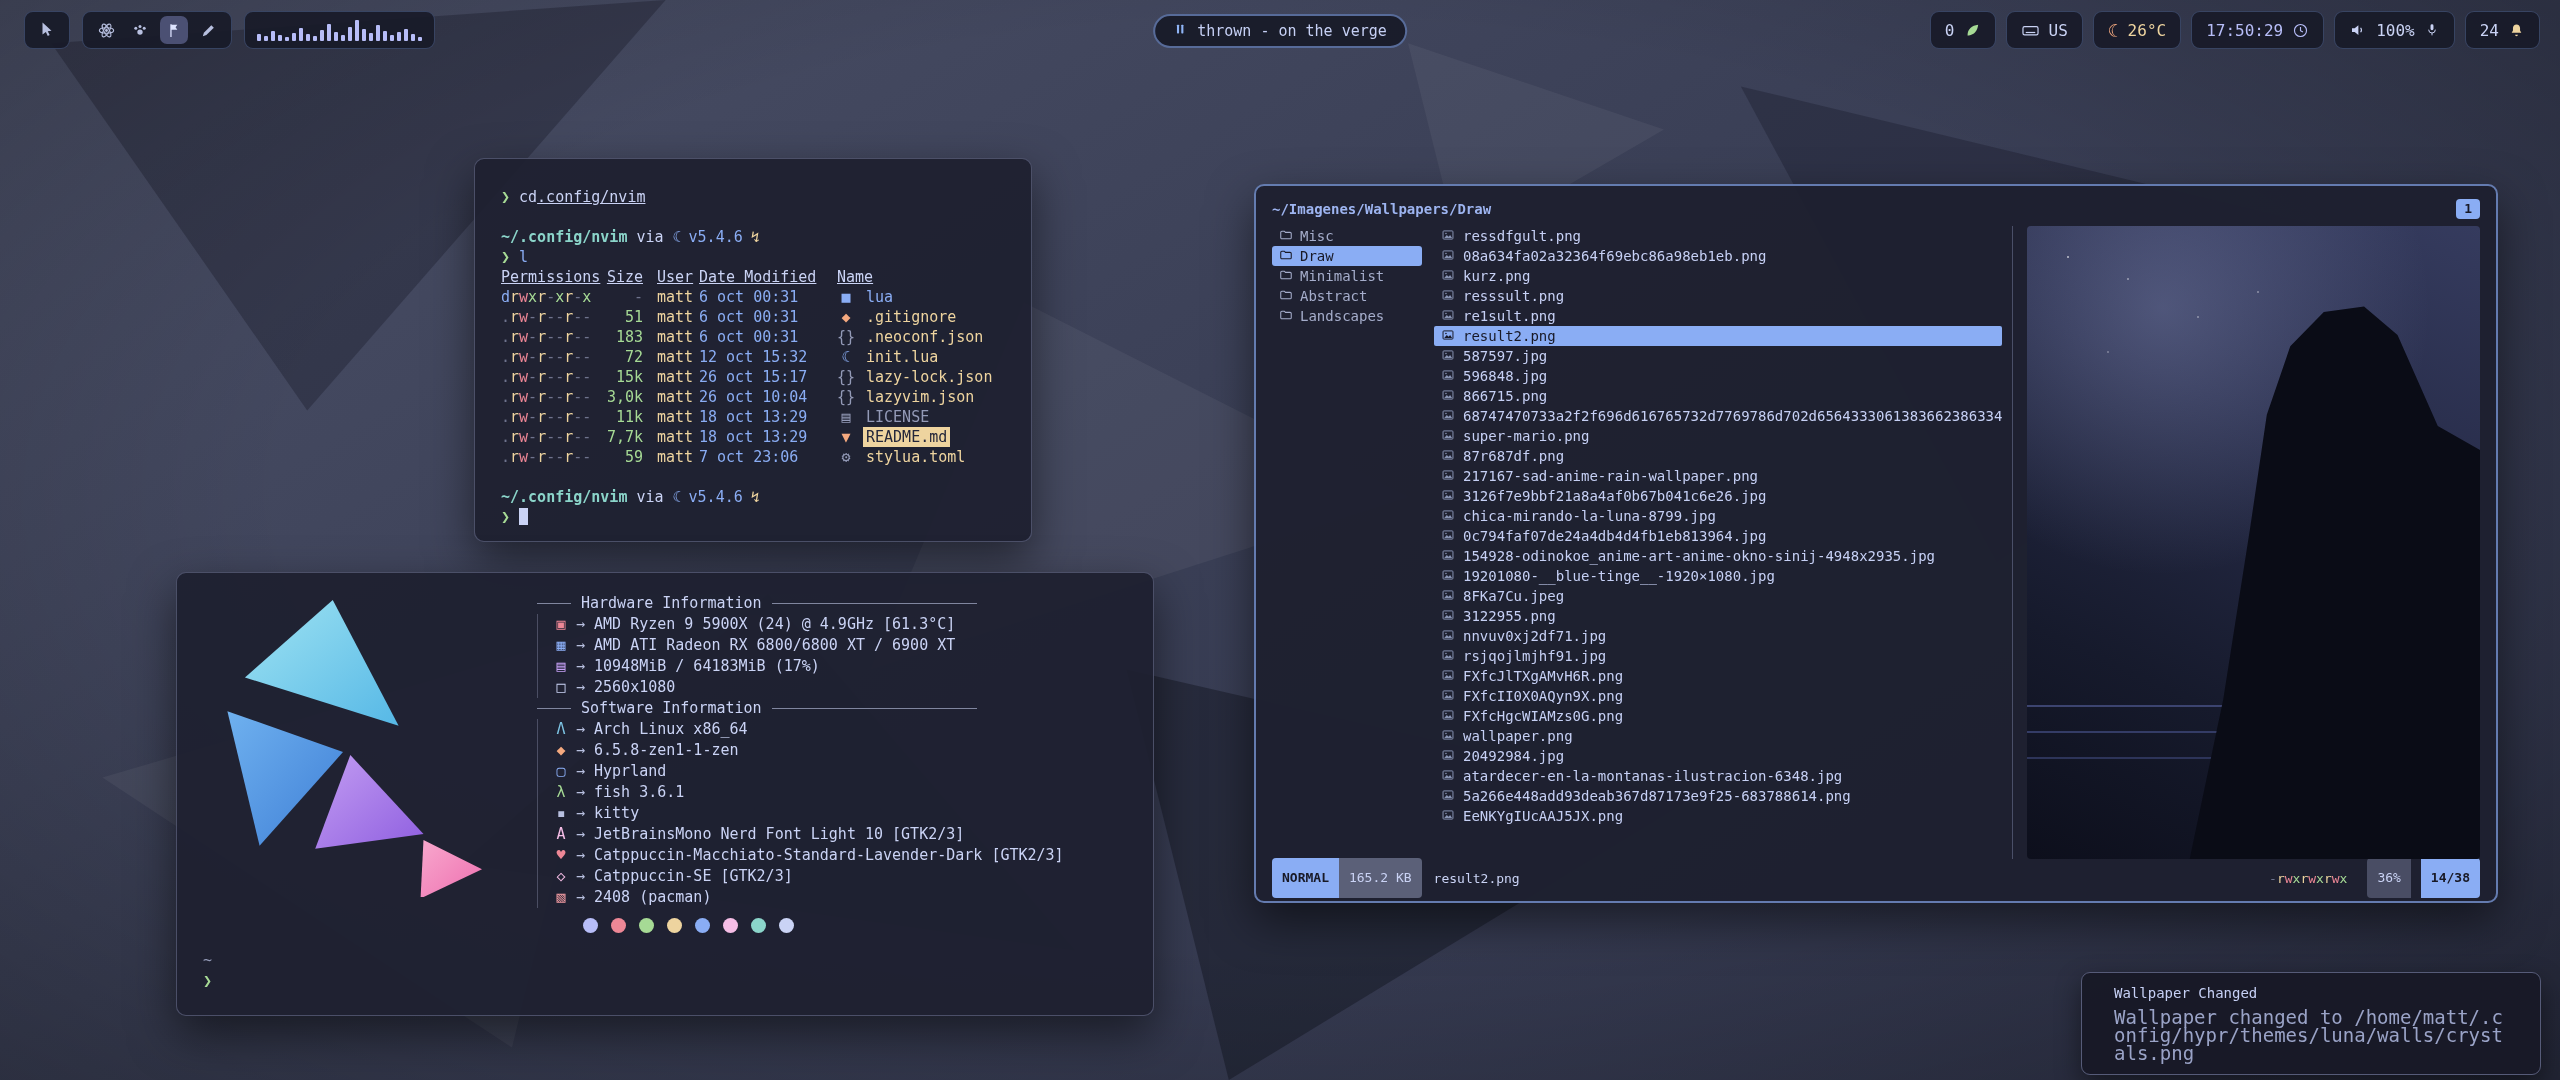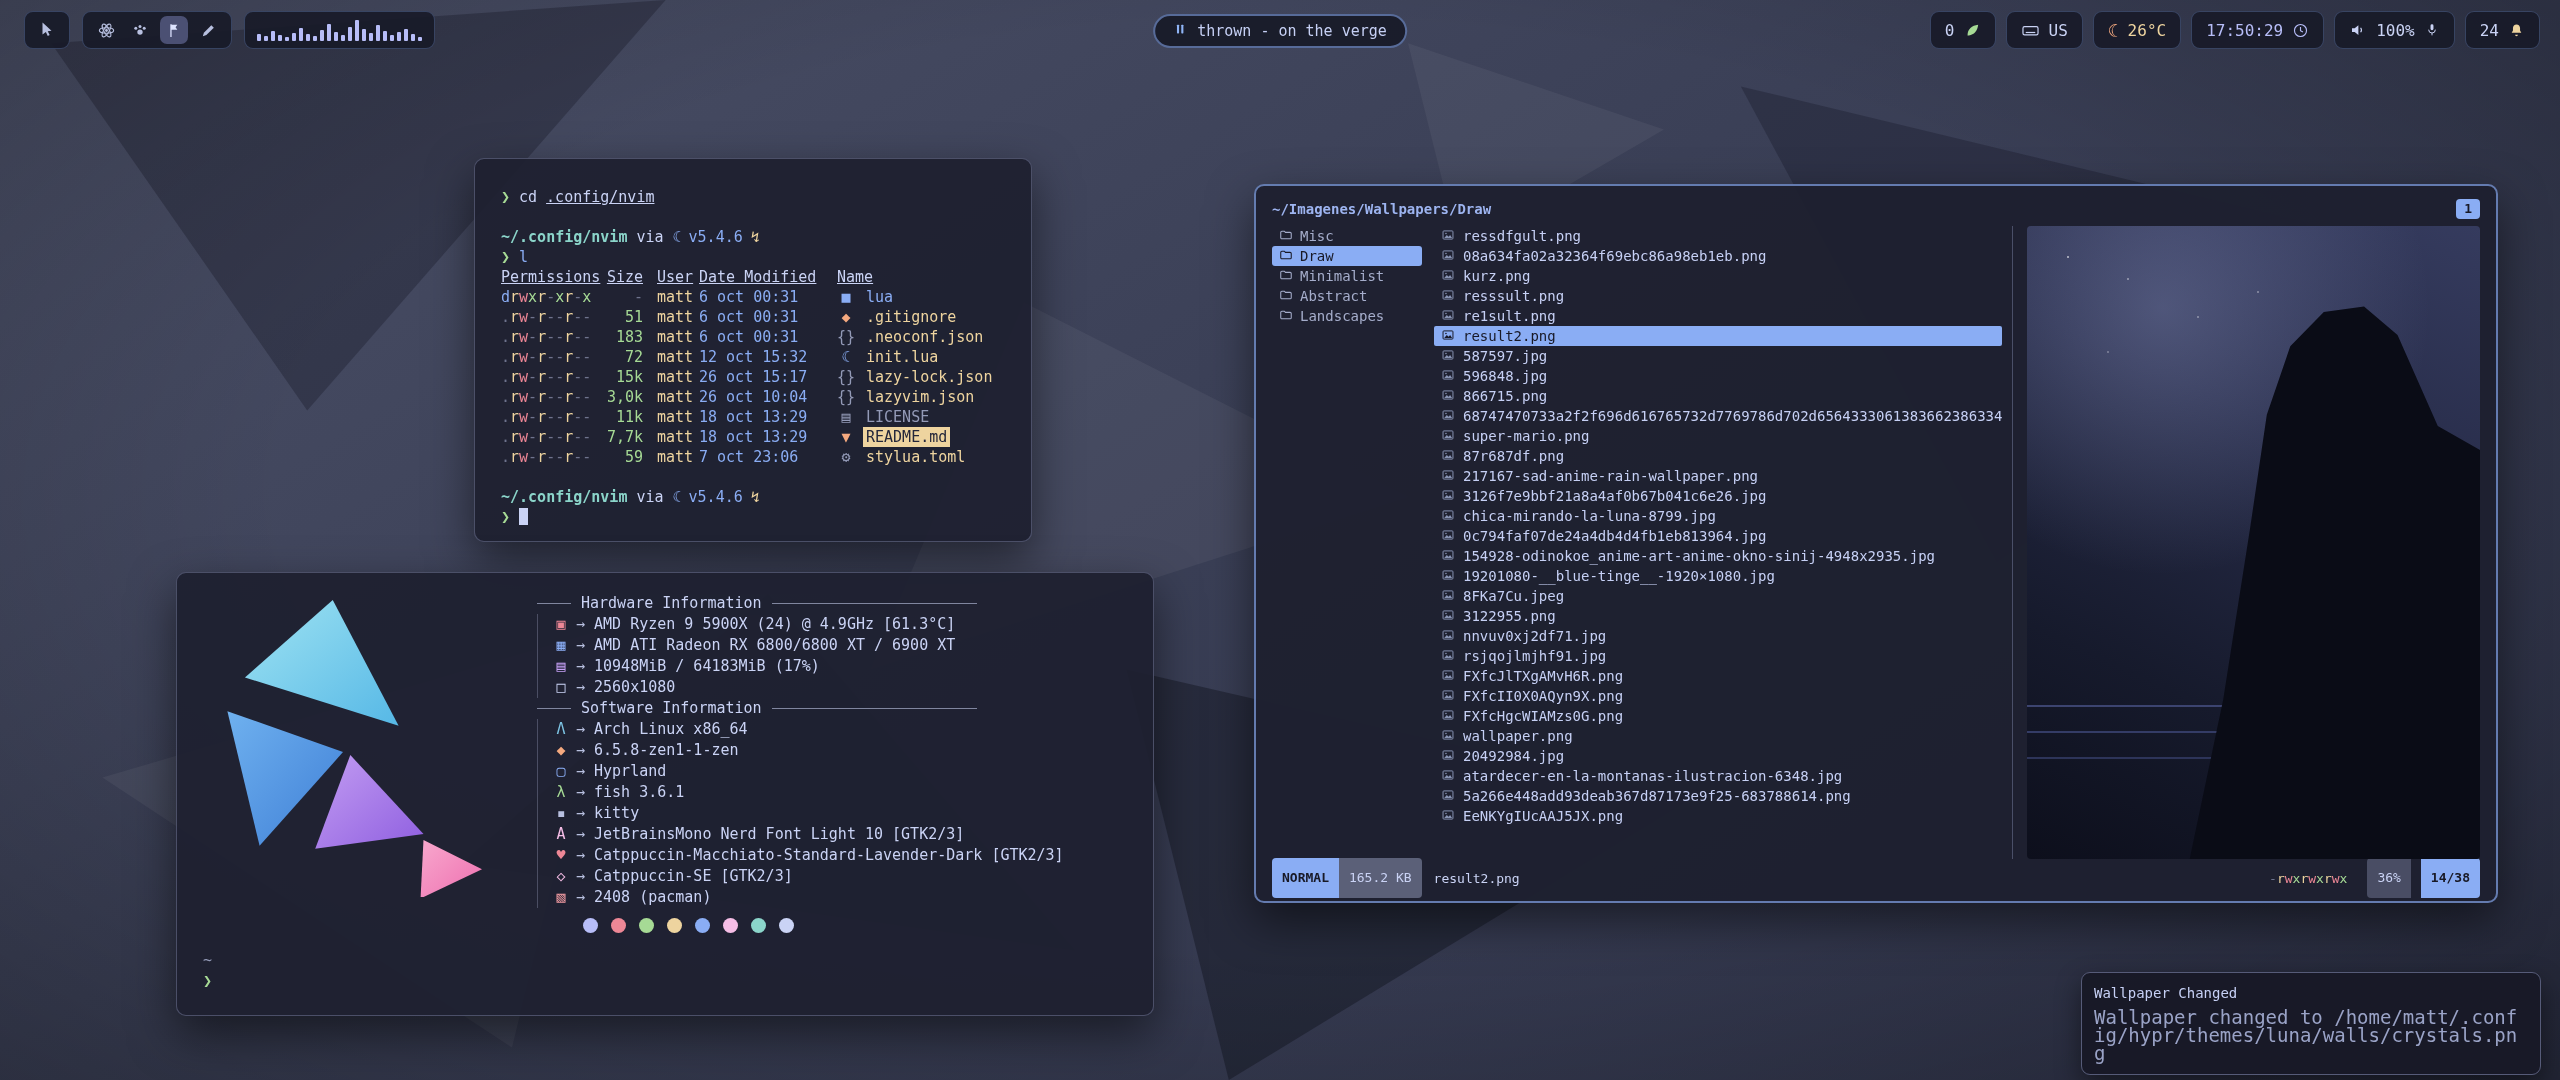--- a/index.html
+++ b/index.html
@@ -33,21 +33,21 @@
 
 
 .window{position:absolute;border-radius:10px;box-shadow:0 18px 46px rgba(0,0,0,.5)}
 
 
 #term-nvim{left:474px;top:158px;width:558px;height:384px;background:rgba(30,32,48,.94);
 border:1px solid rgba(120,126,160,.5);padding:28px 26px;font-size:15px;line-height:20px}
 .t-line{height:20px;white-space:pre;display:flex}
 .p-arrow{color:#a6da95;margin-right:9px}
 .cmd{color:#8aadf4}
-.arg-u{color:#cad3f5;text-decoration:underline;margin-left:9px}
+.arg-u{color:#cad3f5;text-decoration:underline;}
 .sp-path{color:#8bd5ca;font-weight:bold}
 .sp-via{color:#cad3f5;margin:0 9px}
 .sp-moon{color:#8aadf4;margin-right:7px}
 .sp-ver{color:#8aadf4}
 .sp-bolt{color:#eed49f;margin-left:8px}
 .cursor{display:inline-block;width:9px;height:17px;background:#cad3f5;margin-top:1px}
 .nv-head,.nv-row{display:flex;height:20px;align-items:baseline}
 .h-cell{text-decoration:underline;color:#cad3f5}
 .c-perm,.h-perm{width:96px}
 .c-size,.h-size{width:46px;text-align:right;color:#a6da95}
@@ -111,21 +111,21 @@
 .badge-mode{background:#8aadf4;color:#181926;font-weight:bold;border-radius:4px 0 0 4px}
 .badge-size{background:#5b6078;color:#cad3f5;border-radius:0 4px 4px 0}
 .status-file{margin-left:12px;color:#cad3f5}
 .status-right{margin-left:auto;display:flex;align-items:center;gap:20px}
 .status-perms{letter-spacing:0}
 .badge-progress{background:#494d64;color:#cad3f5;border-radius:4px 0 0 4px}
 .badge-pos{background:#8aadf4;color:#181926;font-weight:bold;border-radius:0 4px 4px 0;margin-left:-10px}
 
 
 #notification{left:2081px;top:972px;width:460px;background:rgba(24,25,38,.96);
-border:1px solid #565b78;border-radius:9px;padding:12px 12px;position:absolute;box-shadow:0 10px 26px rgba(0,0,0,.45)}
+border:1px solid #565b78;border-radius:9px;padding:12px 32px;position:absolute;box-shadow:0 10px 26px rgba(0,0,0,.45)}
 .notif-title{font-size:14px;color:#c6d0f5;margin-bottom:7px}
 .notif-body{font-size:19px;color:#9aa3c7;line-height:18px;word-break:break-all}
 </style>
 </head>
 <body>
 
 <div>
   <div class="shard s1"></div>
   <div class="shard s2"></div>
   <div class="shard s3"></div>

